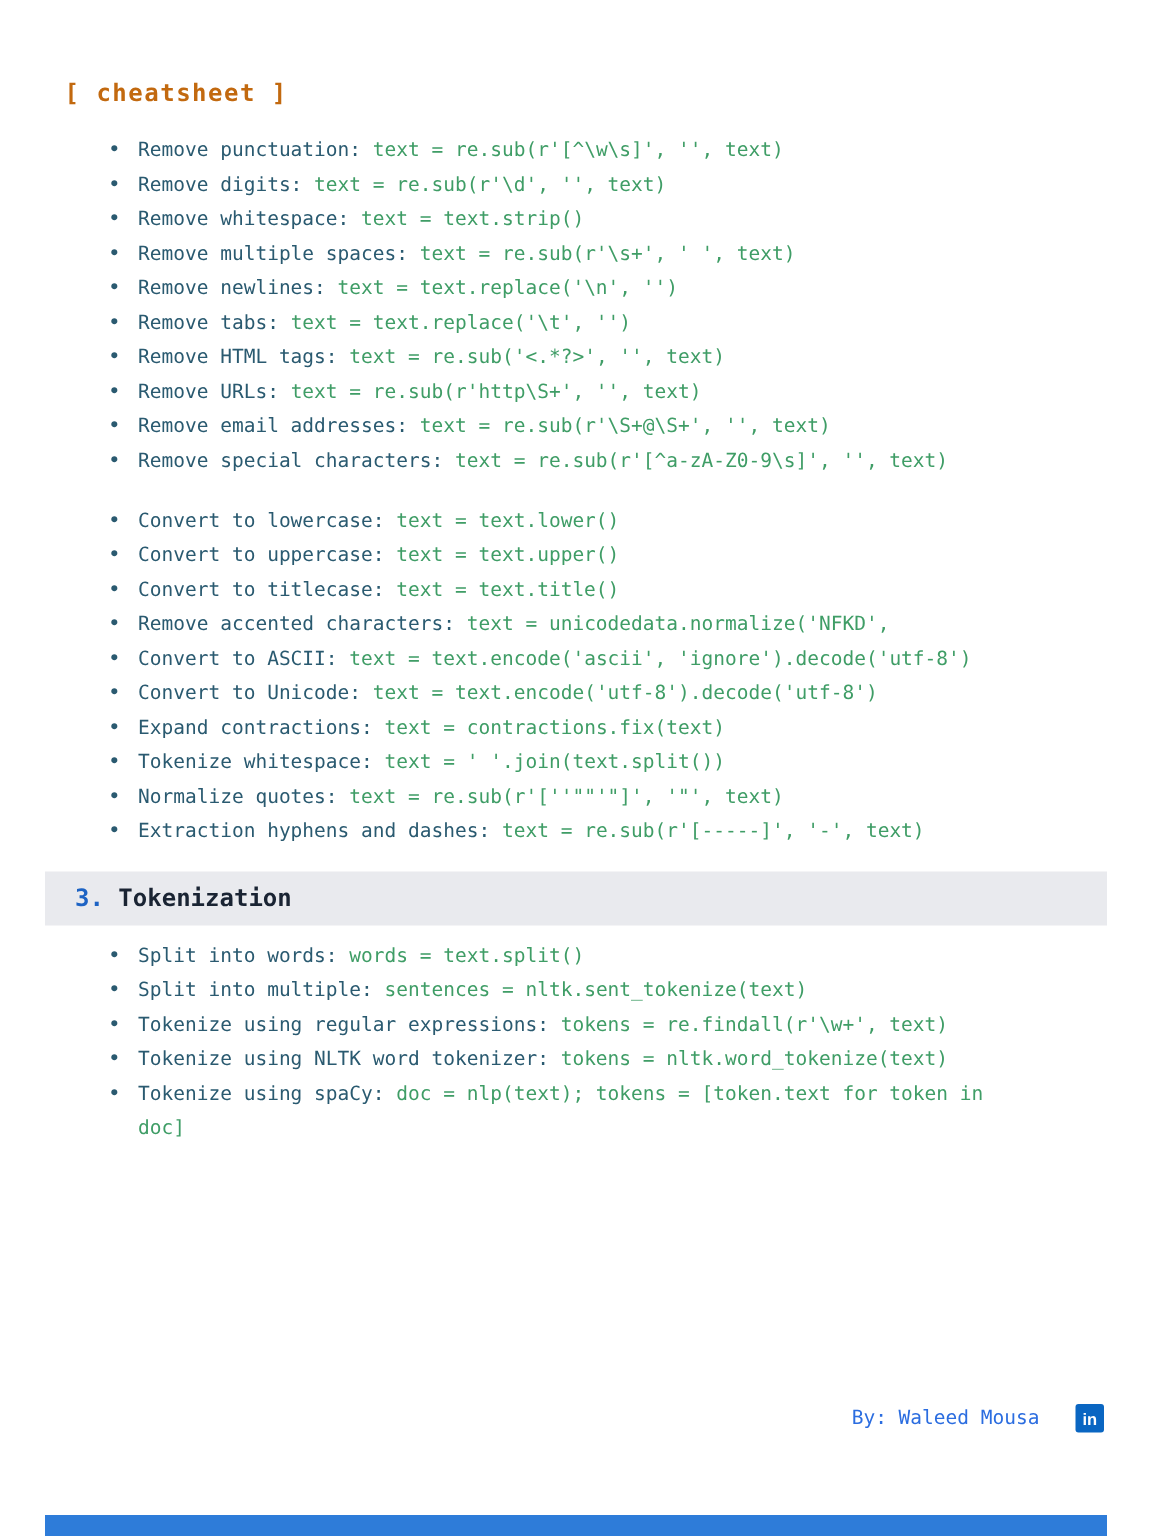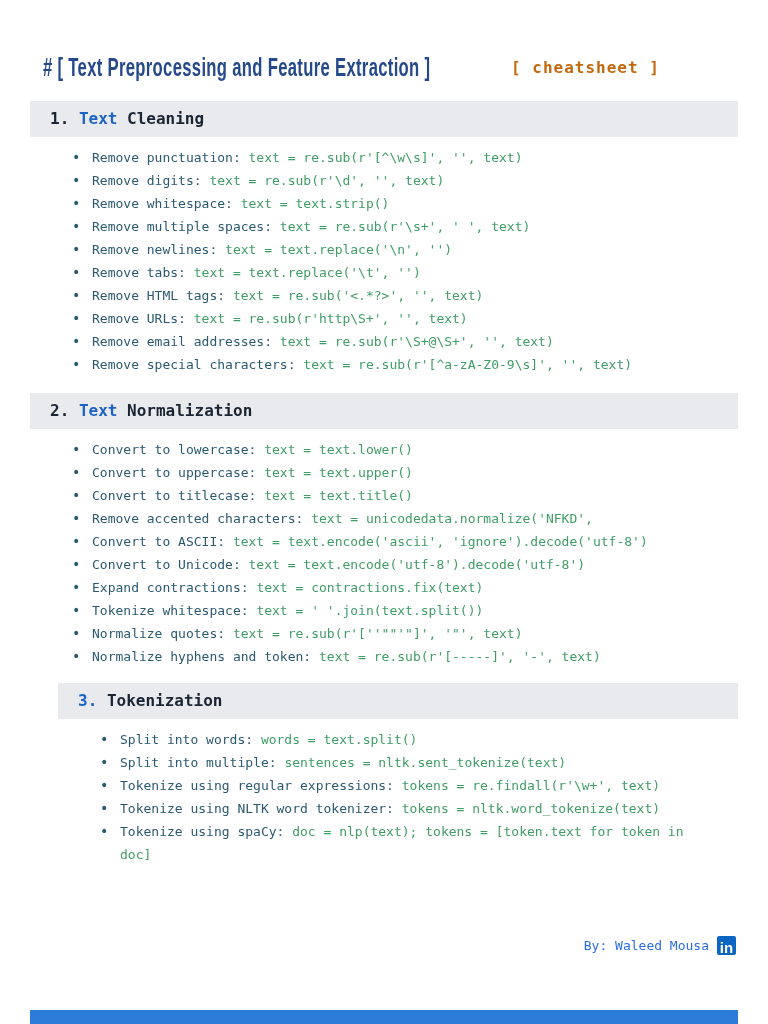--- a/index.html
+++ b/index.html
@@ -31,71 +31,66 @@
   .hdr-dark{color:var(--header-dark);}
   .hdr-blue{color:var(--header-blue);}
   .items{list-style:none;margin:9px 30px 0 30px;padding:0 10px 0 40px;
         font-size:13px;}
   .items li{position:relative;padding-left:22px;line-height:23px;}
   .items .bullet{position:absolute;left:2px;top:0;color:var(--label);font-size:14px;}
   .items .label{color:var(--label);}
   .items .code{color:var(--code);}
   .s1{margin-top:18px;}
   .s2{margin-top:17px;}
-  .s3{margin-top:15px;padding-left:28px;}
-  .footer{position:absolute;top:936px;right:32px;display:flex;align-items:center;gap:8px;
+  .s3{margin-top:15px;}
+  .footer{position:absolute;top:936px;right:32px;display:flex;align-items:center;gap:24px;
         font-size:13px;color:var(--footer-blue);}
   .li-badge{display:inline-flex;align-items:flex-end;justify-content:center;
         width:19px;height:19px;background:var(--linkedin-blue);border-radius:2px;
         color:#ffffff;font-family:"Liberation Sans",sans-serif;font-weight:700;
-        font-size:15px;line-height:15px;cursor:pointer;}
+        font-size:11px;line-height:15px;cursor:pointer;}
   .bottom-bar{position:absolute;left:30px;top:1010px;width:708px;height:14px;
         background:var(--bottom-bar);}
 </style>
 </head>
 <body>
 
 <div class="page">
 
   <div class="title-row">
-    <span class="title-wrap">
-      <span class="main-title"># [ Text Preprocessing and Feature Extraction ]</span>
-    </span>
     <span class="subtitle">[ cheatsheet ]</span>
   </div>
 
   <div>
       <section class="sec s1">
-        <div class="sec-header"><span class="hdr-dark">1. </span><span class="hdr-blue">Text</span><span class="hdr-dark"> Cleaning</span></div>
         <ul class="items">
           <li><span class="bullet">•</span><span class="label">Remove punctuation: </span><span class="code">text = re.sub(r'[^\w\s]', '', text)</span></li>
           <li><span class="bullet">•</span><span class="label">Remove digits: </span><span class="code">text = re.sub(r'\d', '', text)</span></li>
           <li><span class="bullet">•</span><span class="label">Remove whitespace: </span><span class="code">text = text.strip()</span></li>
           <li><span class="bullet">•</span><span class="label">Remove multiple spaces: </span><span class="code">text = re.sub(r'\s+', ' ', text)</span></li>
           <li><span class="bullet">•</span><span class="label">Remove newlines: </span><span class="code">text = text.replace('\n', '')</span></li>
           <li><span class="bullet">•</span><span class="label">Remove tabs: </span><span class="code">text = text.replace('\t', '')</span></li>
           <li><span class="bullet">•</span><span class="label">Remove HTML tags: </span><span class="code">text = re.sub('&lt;.*?&gt;', '', text)</span></li>
           <li><span class="bullet">•</span><span class="label">Remove URLs: </span><span class="code">text = re.sub(r'http\S+', '', text)</span></li>
           <li><span class="bullet">•</span><span class="label">Remove email addresses: </span><span class="code">text = re.sub(r'\S+@\S+', '', text)</span></li>
           <li><span class="bullet">•</span><span class="label">Remove special characters: </span><span class="code">text = re.sub(r'[^a-zA-Z0-9\s]', '', text)</span></li>
         </ul>
       </section>
       <section class="sec s2">
-        <div class="sec-header"><span class="hdr-dark">2. </span><span class="hdr-blue">Text</span><span class="hdr-dark"> Normalization</span></div>
         <ul class="items">
           <li><span class="bullet">•</span><span class="label">Convert to lowercase: </span><span class="code">text = text.lower()</span></li>
           <li><span class="bullet">•</span><span class="label">Convert to uppercase: </span><span class="code">text = text.upper()</span></li>
           <li><span class="bullet">•</span><span class="label">Convert to titlecase: </span><span class="code">text = text.title()</span></li>
           <li><span class="bullet">•</span><span class="label">Remove accented characters: </span><span class="code">text = unicodedata.normalize('NFKD',</span><br></li>
           <li><span class="bullet">•</span><span class="label">Convert to ASCII: </span><span class="code">text = text.encode('ascii', 'ignore').decode('utf-8')</span></li>
           <li><span class="bullet">•</span><span class="label">Convert to Unicode: </span><span class="code">text = text.encode('utf-8').decode('utf-8')</span></li>
           <li><span class="bullet">•</span><span class="label">Expand contractions: </span><span class="code">text = contractions.fix(text)</span></li>
           <li><span class="bullet">•</span><span class="label">Tokenize whitespace: </span><span class="code">text = ' '.join(text.split())</span></li>
           <li><span class="bullet">•</span><span class="label">Normalize quotes: </span><span class="code">text = re.sub(r'[''""'"]', '"', text)</span></li>
-          <li><span class="bullet">•</span><span class="label">Normalize hyphens and token: </span><span class="code">text = re.sub(r'[-----]', '-', text)</span></li>
+          <li><span class="bullet">•</span><span class="label">Extraction hyphens and dashes: </span><span class="code">text = re.sub(r'[-----]', '-', text)</span></li>
         </ul>
       </section>
       <section class="sec s3">
         <div class="sec-header"><span class="hdr-blue">3. </span><span class="hdr-dark">Tokenization</span></div>
         <ul class="items">
           <li><span class="bullet">•</span><span class="label">Split into words: </span><span class="code">words = text.split()</span></li>
           <li><span class="bullet">•</span><span class="label">Split into multiple: </span><span class="code">sentences = nltk.sent_tokenize(text)</span></li>
           <li><span class="bullet">•</span><span class="label">Tokenize using regular expressions: </span><span class="code">tokens = re.findall(r'\w+', text)</span></li>
           <li><span class="bullet">•</span><span class="label">Tokenize using NLTK word tokenizer: </span><span class="code">tokens = nltk.word_tokenize(text)</span></li>
           <li><span class="bullet">•</span><span class="label">Tokenize using spaCy: </span><span class="code">doc = nlp(text); tokens = [token.text for token in</span><br><span class="code">doc]</span></li>

